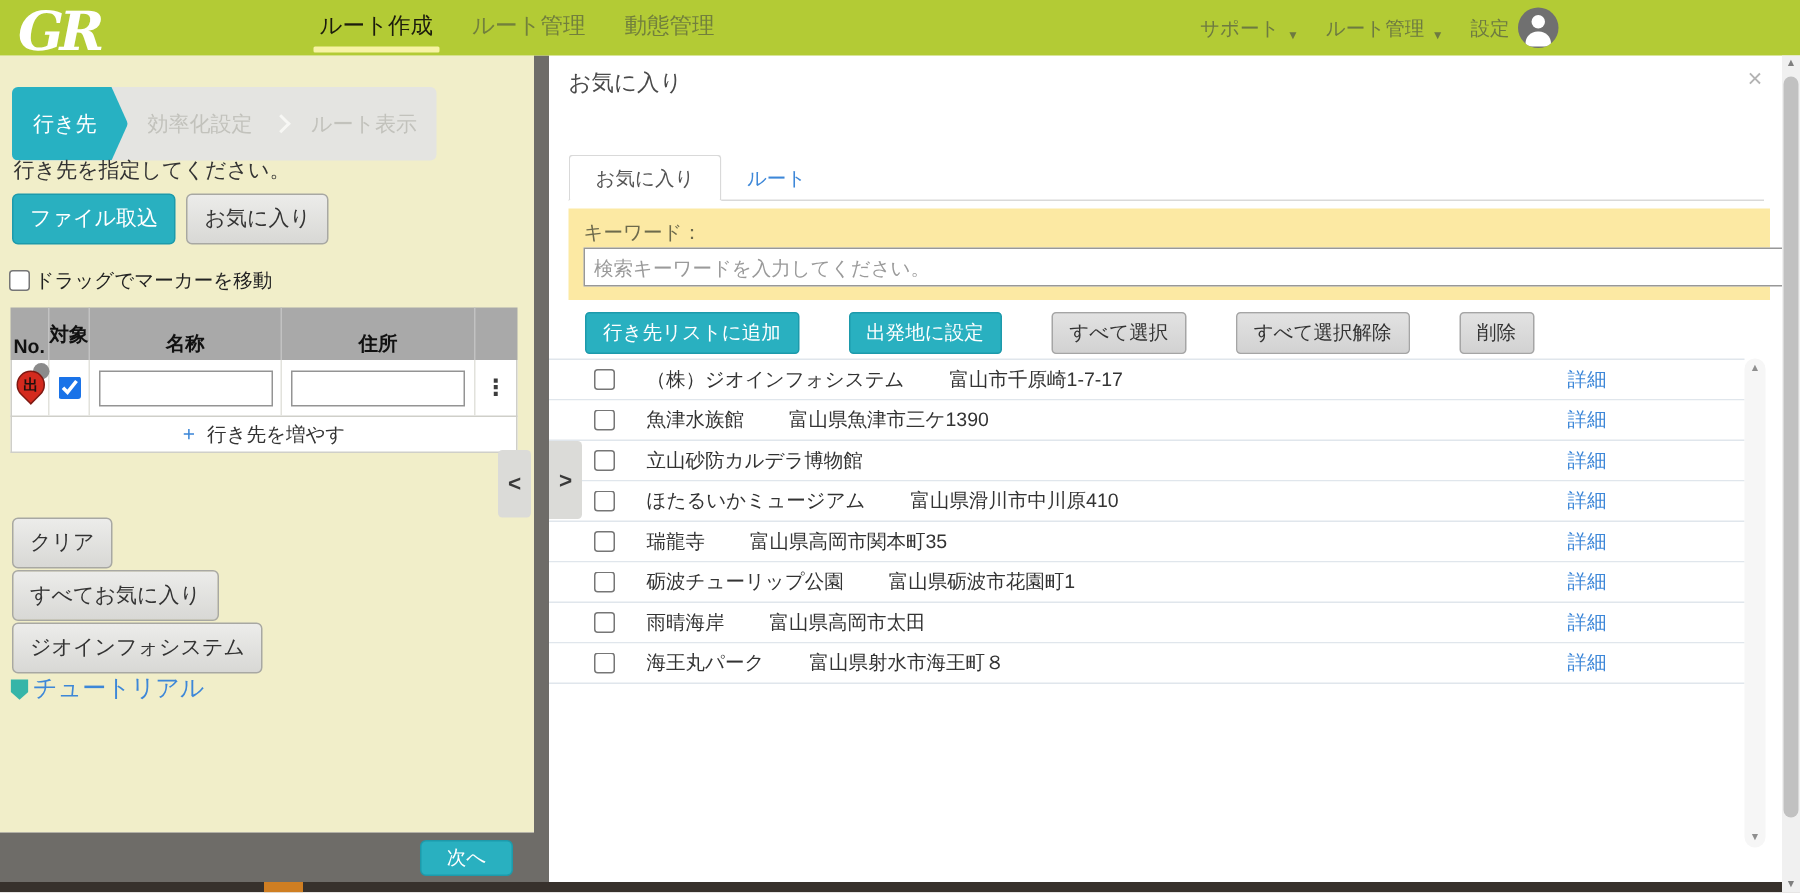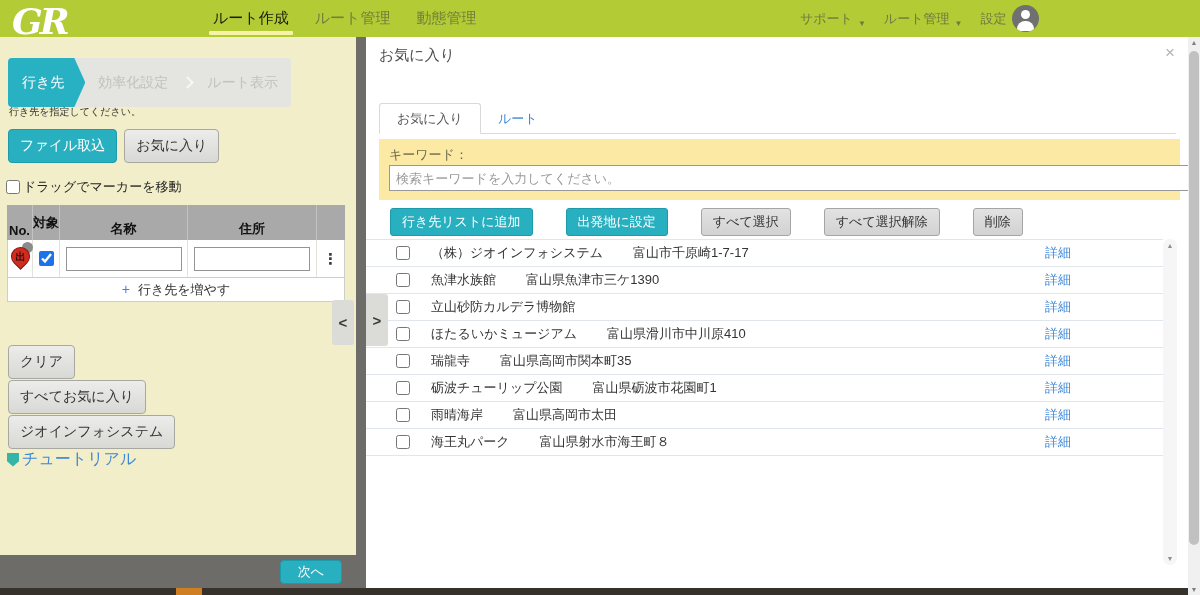--- a/index.html
+++ b/index.html
@@ -22,21 +22,21 @@
   .avatar .body { position:absolute; left:5px; top:16px; width:17px; height:10px; border-radius:8px 8px 0 0; background:#fff; }
 
   
   .sidebar { position:absolute; left:0; top:37px; width:356px; height:518px; background:#f1eec9; z-index:1; }
   .steps { position:absolute; left:8px; top:21px; height:49px; background:#e4e4e1; border-radius:4px; display:flex; align-items:stretch; }
   .step { display:flex; align-items:center; padding:0 13px; font-size:14px; color:#c2c2bc; cursor:pointer; white-space:nowrap; }
   .step.active { background:#27b1c2; color:#fff; padding:0 21px 0 14px; clip-path:polygon(0 0, calc(100% - 11px) 0, 100% 50%, calc(100% - 11px) 100%, 0 100%); border-radius:4px 0 0 4px; }
   .step-sep { width:9px; height:9px; border-top:2px solid #f7f7f4; border-right:2px solid #f7f7f4; transform:rotate(45deg); align-self:center; margin:0 2px; }
   .steps .step-sep:last-child { display:none; }
 
-  .instruction { position:absolute; left:9px; top:68px; font-size:10px; color:#333; }
+  .instruction { position:absolute; left:9px; top:68px; font-size:14px; color:#333; }
   .side-btn-row { position:absolute; left:8px; top:92px; display:flex; gap:7px; }
   .btn-teal { background:#29b0c0; border:1px solid #1d9aab; color:#fff; font-size:14px; padding:7px 11px; border-radius:4px; cursor:pointer; font-family:inherit; }
   .btn-gray { background:#e3e3e1; background:linear-gradient(#ececea,#d8d8d5); border:1px solid #a8a8a3; color:#333; font-size:14px; padding:7px 11px; border-radius:4px; cursor:pointer; font-family:inherit; }
   .drag-row { position:absolute; left:6px; top:141px; display:flex; align-items:center; font-size:13px; color:#222; }
   .drag-row input { width:14px; height:14px; margin-right:3px; }
 
   
   .dest-table { position:absolute; left:7px; top:168px; width:338px; }
   .tbl-head { display:flex; background:#a9a9a9; height:35px; }
   .th { border-right:1px solid #c2c2c2; font-size:13px; font-weight:bold; color:#111; display:flex; align-items:flex-end; justify-content:center; padding-bottom:2px; text-align:center; }

